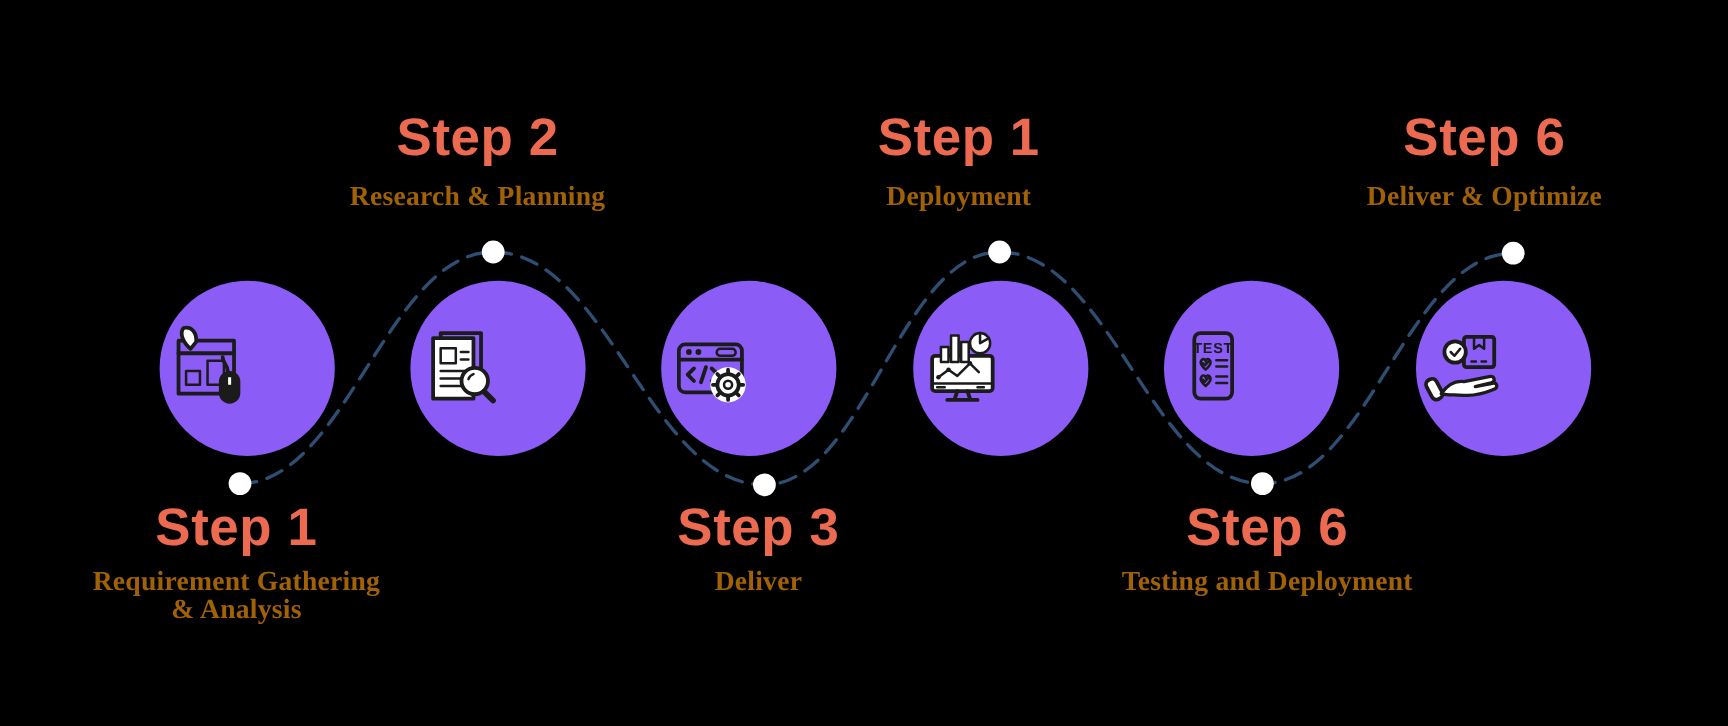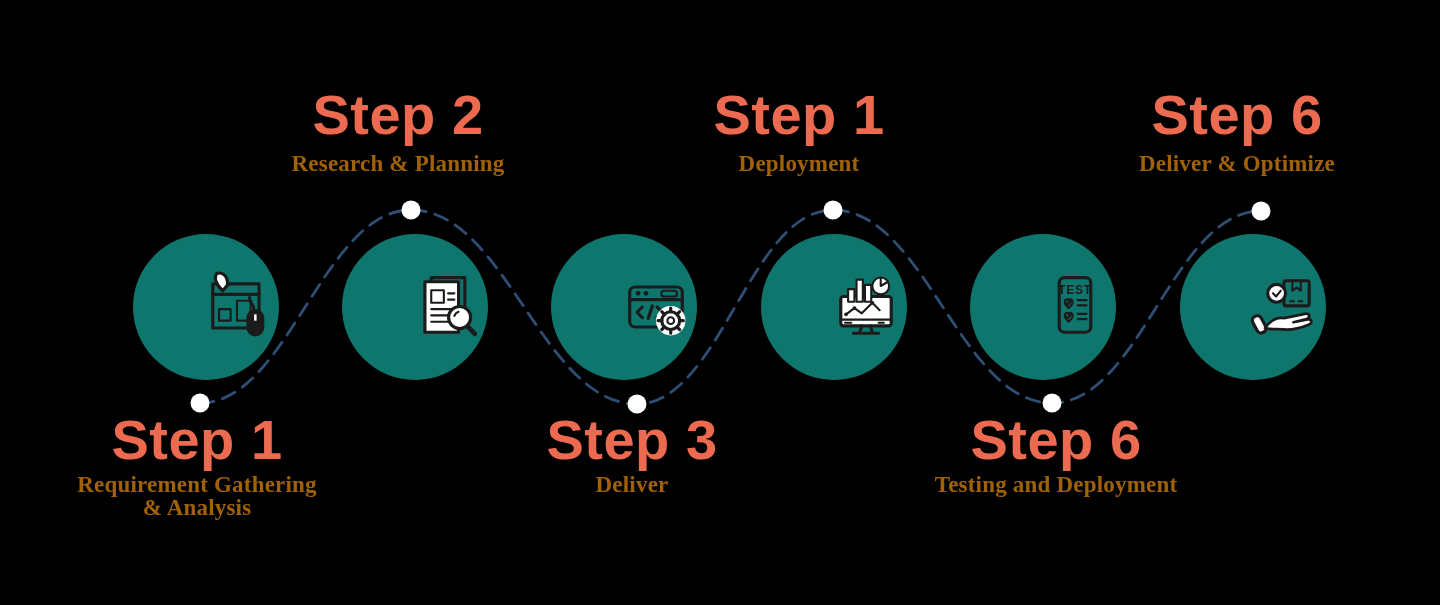--- a/index.html
+++ b/index.html
@@ -5,31 +5,31 @@
   html,body{margin:0;padding:0;background:#000;}
   .stage{
     position:relative;width:1440px;height:605px;background:#000;overflow:hidden;
     font-family:"Liberation Sans","DejaVu Sans",sans-serif;
   }
   .connector{position:absolute;left:0;top:0;width:1440px;height:605px;}
   .dashpath{fill:none;stroke:#2e4e73;stroke-width:2.8;stroke-dasharray:14 9;stroke-linecap:round;}
   .node{fill:#ffffff;}
   .circle{
     position:absolute;top:234px;width:146px;height:146px;border-radius:50%;
-    background:#0f766e;display:flex;align-items:center;justify-content:flex-end;
+    background:#8b5cf6;display:flex;align-items:center;justify-content:flex-start;
   }
   .circle svg{display:block;}
   .ic{stroke:#1b1b1b;stroke-width:3;fill:none;stroke-linecap:round;stroke-linejoin:round;}
   .ic-fillw{fill:#ffffff;}
   .ic-filld{fill:#1b1b1b;stroke:none;}
   .ic-thin{stroke-width:2;}
   .ic-white{stroke:#ffffff;stroke-width:2.4;}
   .label{position:absolute;width:400px;text-align:center;}
   .label .title{
-    color:#ec6a50;font-size:56px;font-weight:700;line-height:46px;letter-spacing:0.5px;
+    color:#ec6a50;font-size:44px;font-weight:700;line-height:46px;letter-spacing:0.5px;
   }
   .label .subtitle{
     color:#a16207;font-size:23px;font-weight:700;line-height:23px;margin-top:14px;
     white-space:pre-line;letter-spacing:0.2px;font-family:Liberation Serif, serif;
   }
   .label.top{top:92px;}
   .label.bottom{top:417px;}
   .label.bottom .subtitle{margin-top:10px;}
   .test-text{font-family:"Liberation Sans","DejaVu Sans",sans-serif;font-size:11.5px;font-weight:700;fill:#1b1b1b;letter-spacing:0.6px;}
 </style>

